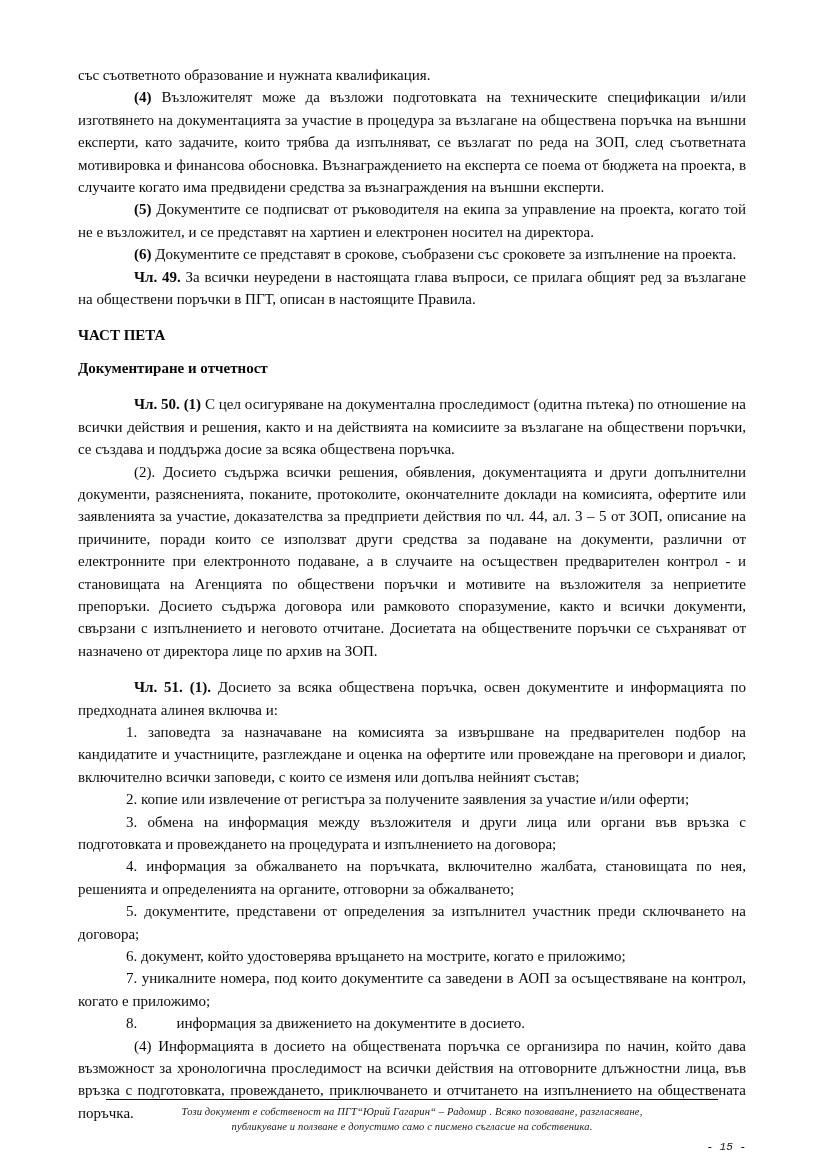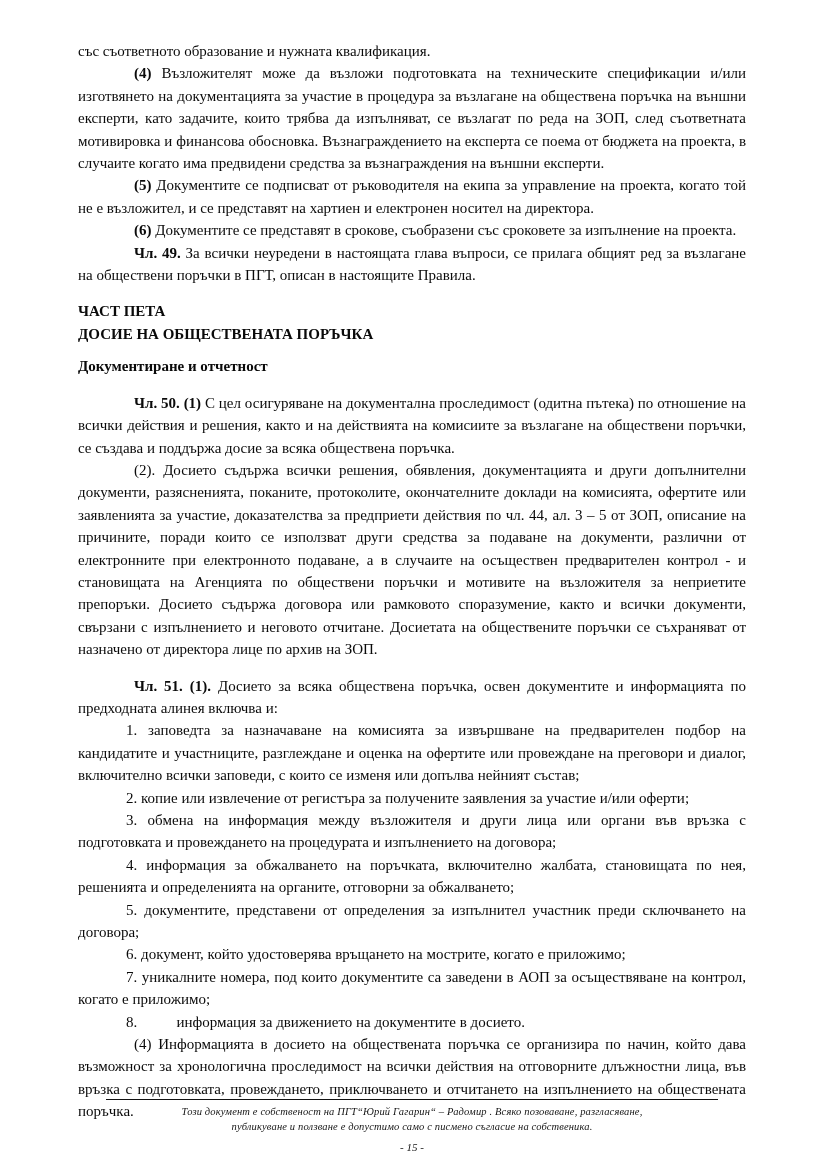--- a/index.html
+++ b/index.html
@@ -15,21 +15,21 @@
     color: #0a0a0a;
     -webkit-font-smoothing: antialiased;
     overflow: hidden;
   }
 
   .page {
     position: relative;
     box-sizing: border-box;
     width: 825px;
     height: 1166px;
-    padding: 40px 79px 0 78px;
+    padding: 64px 79px 0 78px;
     background: #ffffff;
   }
 
   .doc-body {
     width: 668px;
   }
 
   
   p.para {
     margin: 0;
@@ -81,25 +81,26 @@
     margin: 0;
     font-family: "Liberation Serif", "DejaVu Serif", serif;
     font-style: italic;
     font-size: 10.5px;
     line-height: 14.5px;
     color: #141414;
     letter-spacing: 0.15px;
   }
   .page-number {
     margin: 7px 0 0 0;
-    font-family: Liberation Serif, serif;
+    font-family: Liberation Mono, monospace;
     font-style: italic;
     font-size: 11px;
     line-height: 13px;
     color: #141414;
+    text-align: right;
   }
 </style>
 </head>
 <body>
 
 <div class="page">
   <div class="doc-body">
 
     <p class="para noindent">със съответното образование и нужната квалификация.</p>
 
@@ -107,21 +108,20 @@
 
     <p class="para indent"><span class="lead">(5) </span><span>Документите се подписват от ръководителя на екипа за управление на проекта, когато той не е възложител, и се представят на хартиен и електронен носител на директора.</span></p>
 
     <p class="para indent"><span class="lead">(6) </span><span>Документите се представят в срокове, съобразени със сроковете за изпълнение на проекта.</span></p>
 
     <p class="para indent"><span class="lead">Чл. 49. </span><span>За всички неуредени в настоящата глава въпроси, се прилага общият ред за възлагане на обществени поръчки в ПГТ, описан в настоящите Правила.</span></p>
 
     <div class="sp-14"></div>
 
     <p class="heading">ЧАСТ ПЕТА</p>
-    <p class="heading">ДОСИЕ НА ОБЩЕСТВЕНАТА ПОРЪЧКА</p>
 
     <div class="sp-10"></div>
 
     <p class="heading">Документиране и отчетност</p>
 
     <div class="sp-14"></div>
 
     <p class="para indent"><span class="lead">Чл. 50. (1) </span><span>С цел осигуряване на документална проследимост (одитна пътека) по отношение на всички действия и решения, както и на действията на комисиите за възлагане на обществени поръчки, се създава и поддържа досие за всяка обществена поръчка.</span></p>
 
     <p class="para indent"><span>(2). </span><span>Досието съдържа всички решения, обявления, документацията и други допълнителни документи, разясненията, поканите, протоколите, окончателните доклади на комисията, офертите или заявленията за участие, доказателства за предприети действия по чл. 44, ал. 3 – 5 от ЗОП, описание на причините, поради които се използват други средства за подаване на документи, различни от електронните при електронното подаване, а в случаите на осъществен предварителен контрол - и становищата на Агенцията по обществени поръчки и мотивите на възложителя за неприетите препоръки. Досието съдържа договора или рамковото споразумение, както и всички документи, свързани с изпълнението и неговото отчитане. Досиетата на обществените поръчки се съхраняват от назначено от директора лице по архив на ЗОП.</span></p>

